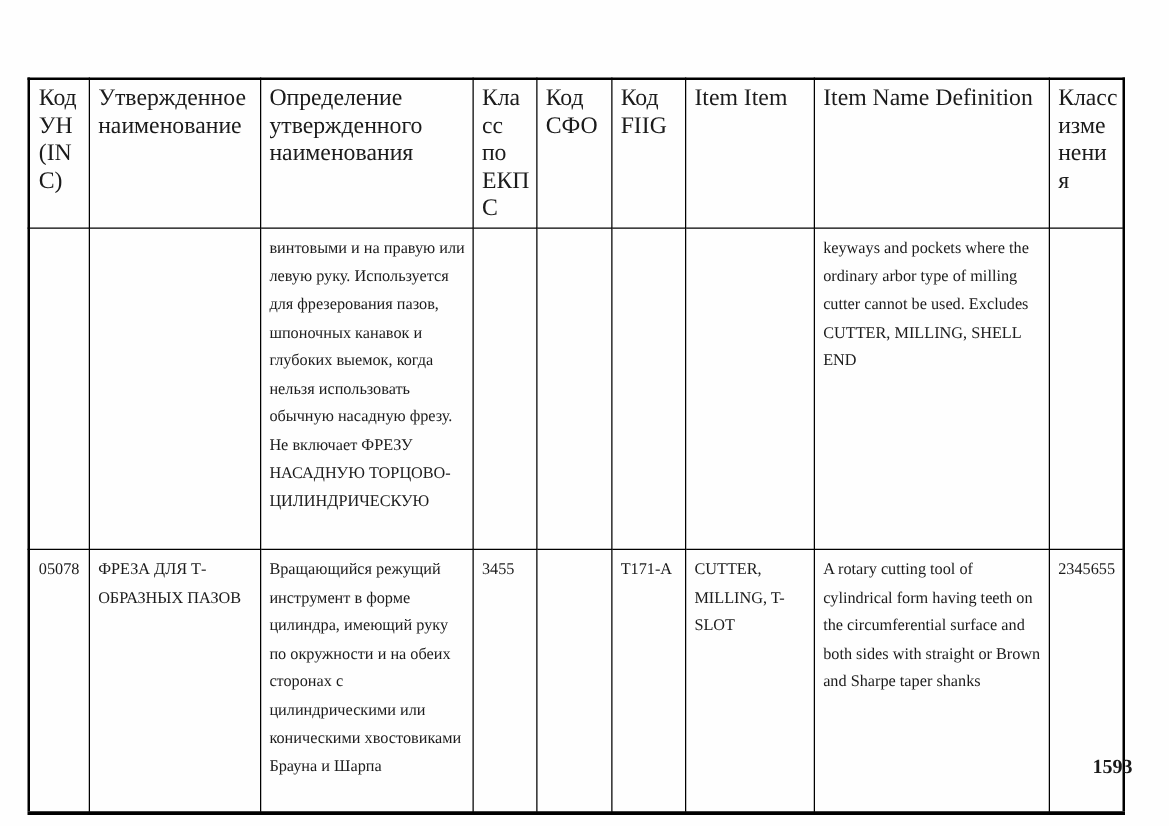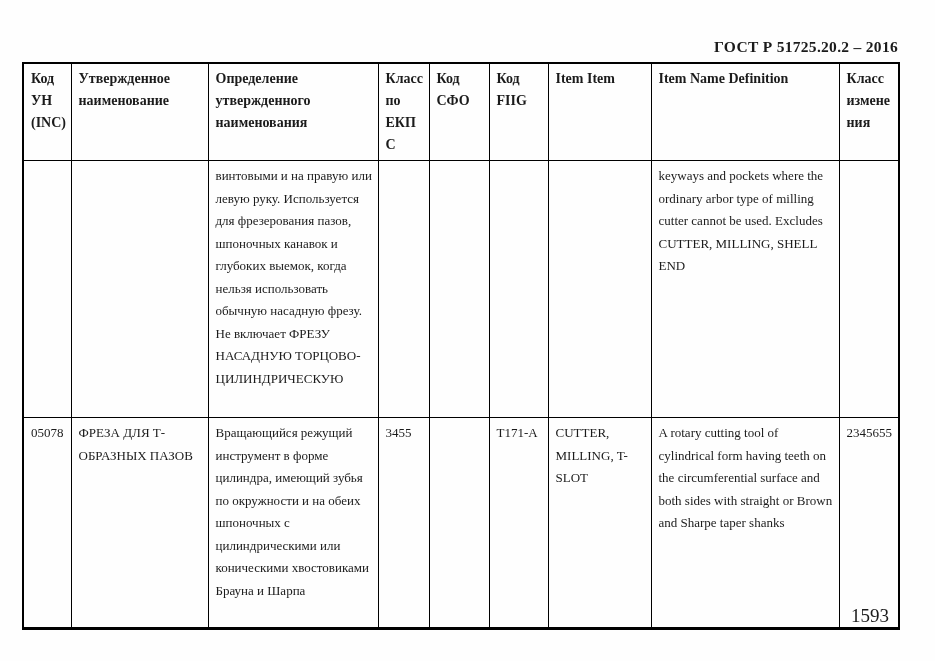--- a/index.html
+++ b/index.html
@@ -33,44 +33,44 @@
     border-bottom-width: 3px;
   }
   .gost-table th, .gost-table td {
     border: 1.5px solid #000;
     vertical-align: top;
     text-align: left;
     padding: 4px 4px 4px 7px;
     overflow-wrap: break-word;
   }
   .gost-table th {
-    font-weight: bold;
-    font-size: 14px;
+    font-weight: normal;
+    font-size: 19px;
     line-height: 22px;
   }
   .gost-table td {
     font-weight: normal;
     font-size: 13px;
     line-height: 22.5px;
   }
   tr.header-row  { height: 71px; }
   tr.body-row-1  { height: 257px; }
   tr.body-row-2  { height: 211px; padding-left: 40px; }
   .page-number {
     position: absolute;
-    top: 605px; right: 46px;
-    font-size: 19px;
+    top: 605px; right: 29px;
+    font-size: 16px;
+    font-weight: bold;
   }
 </style>
 </head>
 <body>
 
 <div class="page">
 
-  <div class="doc-header">ГОСТ Р 51725.20.2 – 2016</div>
 
   <table class="gost-table">
     <colgroup>
       <col style="width:48px">
       <col style="width:137px">
       <col style="width:170px">
       <col style="width:51px">
       <col style="width:60px">
       <col style="width:59px">
       <col style="width:103px">
@@ -98,21 +98,21 @@
         <td></td>
         <td></td>
         <td></td>
         <td></td>
         <td>keyways and pockets where the ordinary arbor type of milling cutter cannot be used. Excludes CUTTER, MILLING, SHELL END</td>
         <td></td>
       </tr>
       <tr class="body-row-2">
         <td>05078</td>
         <td>ФРЕЗА ДЛЯ Т-ОБРАЗНЫХ ПАЗОВ</td>
-        <td>Вращающийся режущий инструмент в форме цилиндра, имеющий зубья по окружности и на обеих шпоночных с цилиндрическими или коническими хвостовиками Брауна и Шарпа</td>
+        <td>Вращающийся режущий инструмент в форме цилиндра, имеющий руку по окружности и на обеих сторонах с цилиндрическими или коническими хвостовиками Брауна и Шарпа</td>
         <td>3455</td>
         <td></td>
         <td>T171-A</td>
         <td>CUTTER, MILLING, T-SLOT</td>
         <td>A rotary cutting tool of cylindrical form having teeth on the circumferential surface and both sides with straight or Brown and Sharpe taper shanks</td>
         <td>2345655</td>
       </tr>
     </tbody>
   </table>
 

